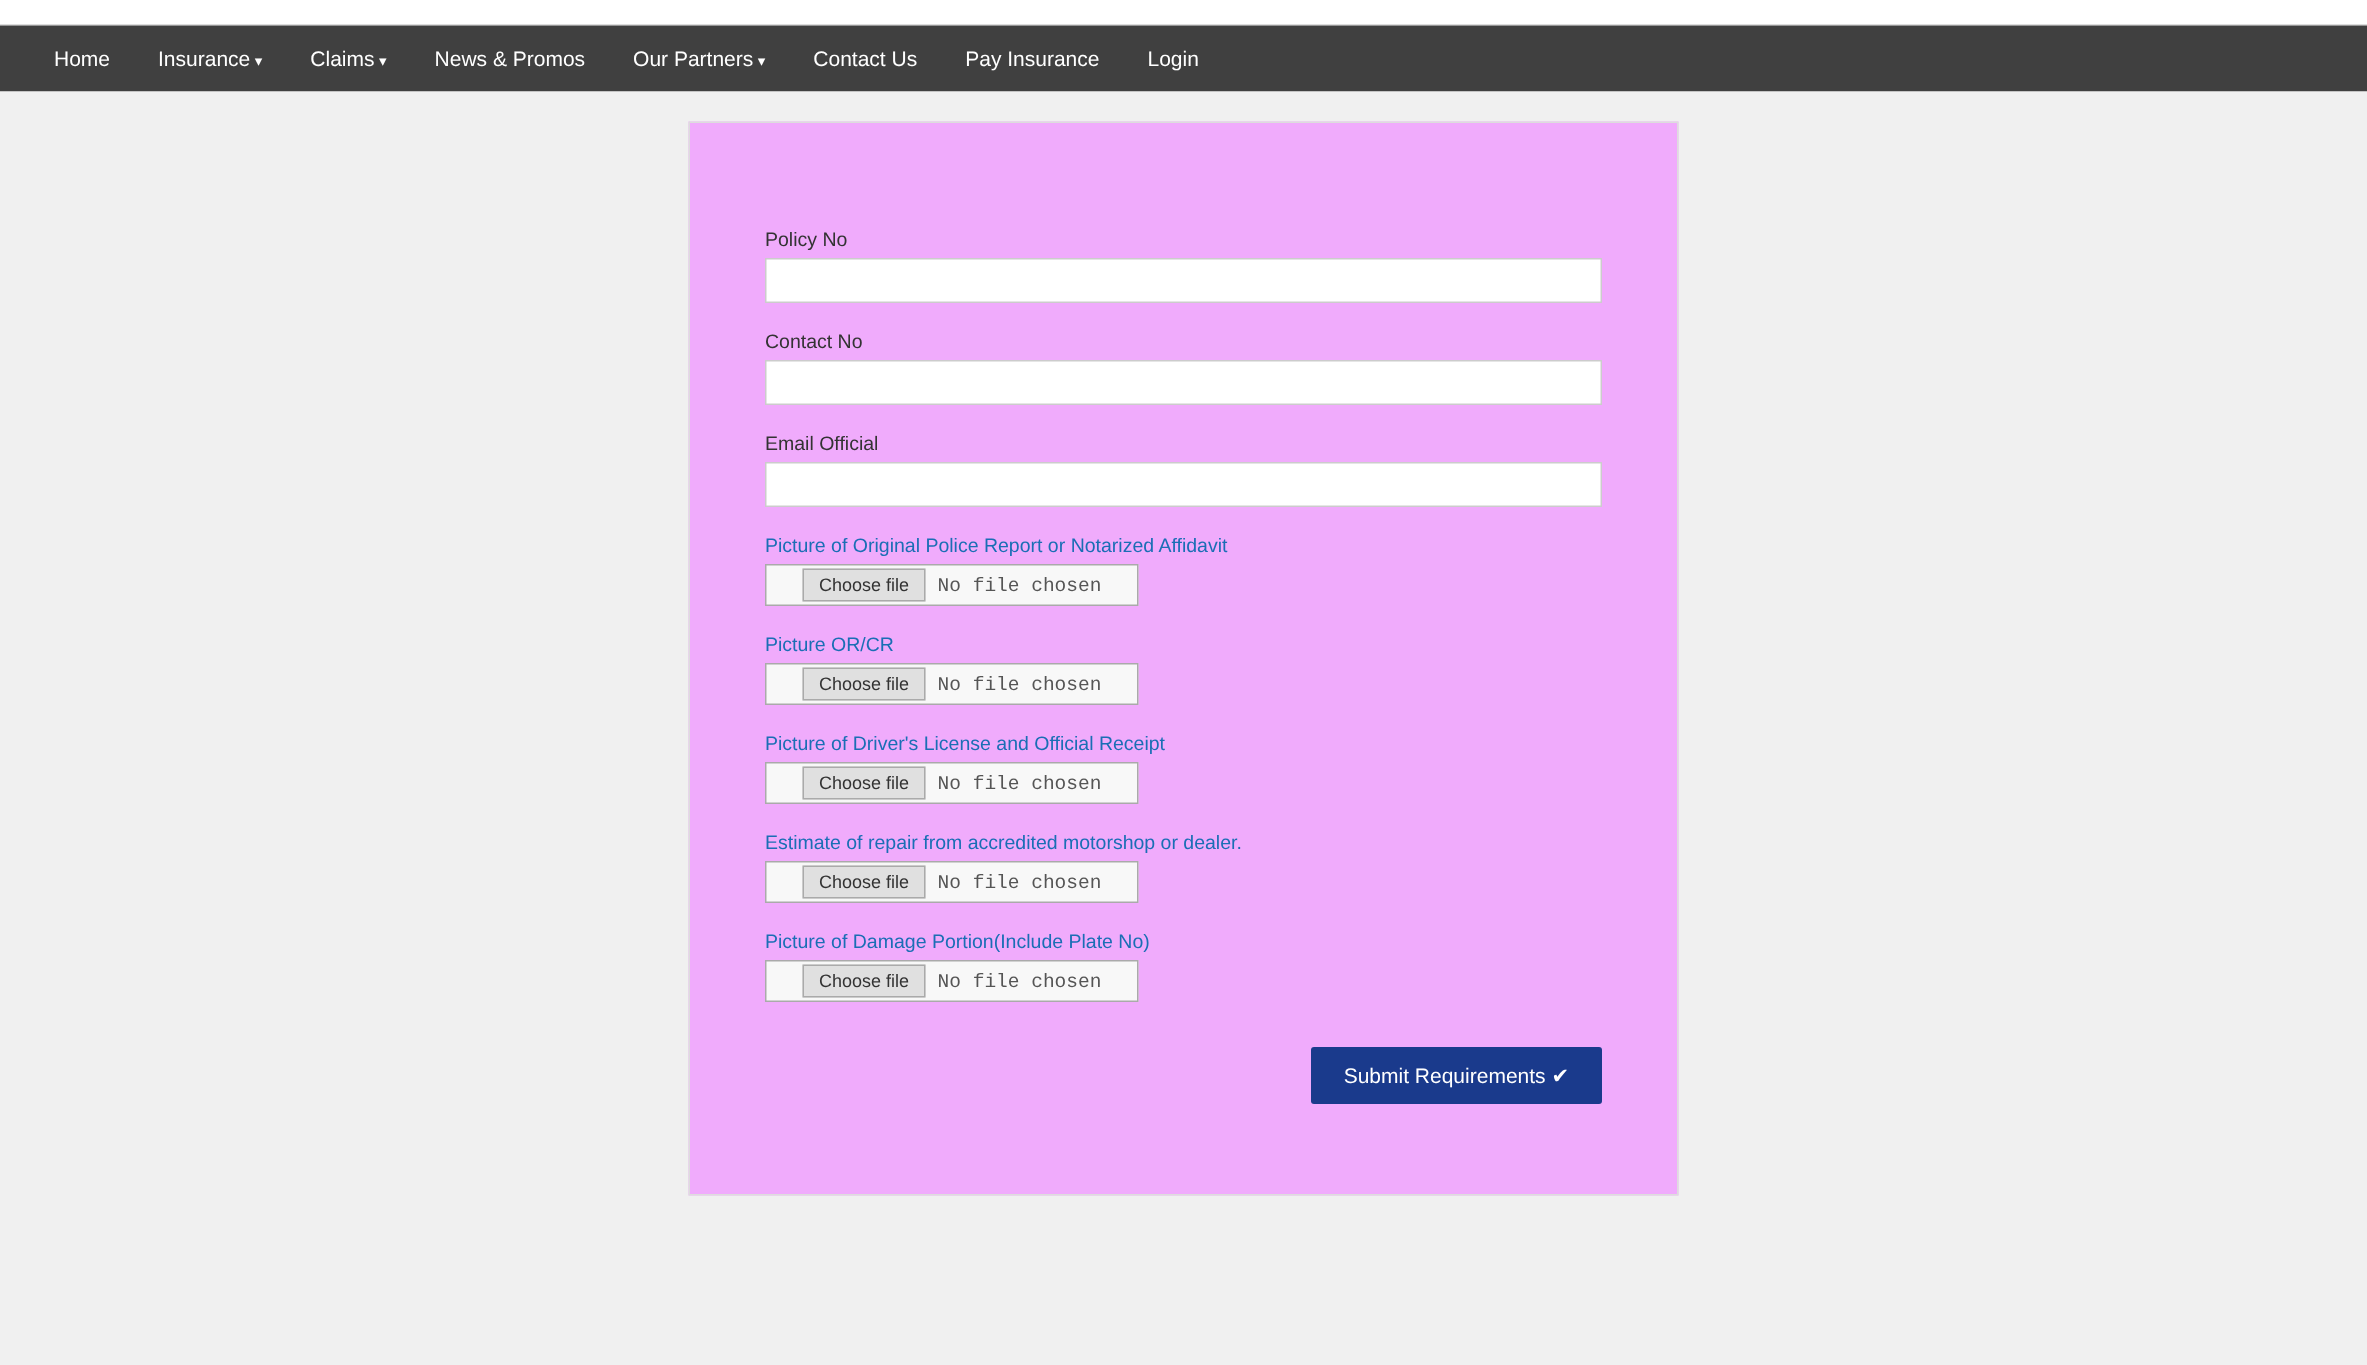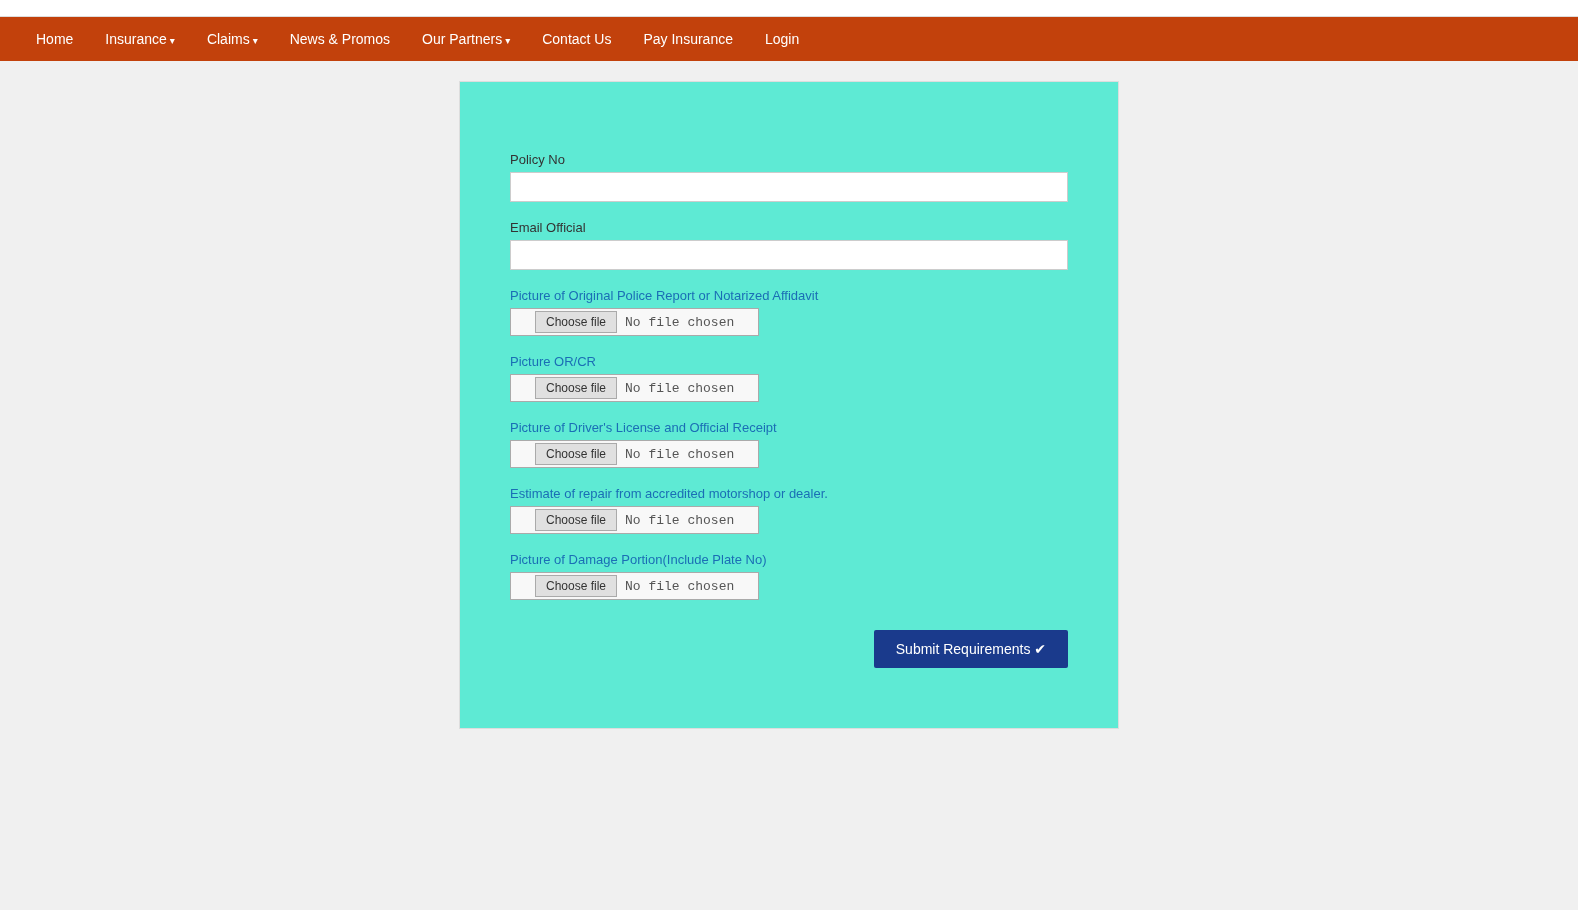--- a/index.html
+++ b/index.html
@@ -35,21 +35,21 @@
       color: #1a6eb5;
       text-decoration: none;
       display: block;
     }
     .contact-info span {
       color: #555;
     }
 
     
     nav {
-      background: #c2410c;
+      background: #404040;
       display: flex;
       align-items: center;
       padding: 0 20px;
     }
     nav a, nav .nav-item {
       color: #fff;
       text-decoration: none;
       padding: 14px 16px;
       display: inline-block;
       font-size: 14px;
@@ -60,21 +60,21 @@
       margin-left: 3px;
     }
 
     
     .page-wrapper {
       background: #f0f0f0;
       min-height: calc(100vh - 100px);
       padding: 20px;
     }
     .form-card {
-      background: #5eead4;
+      background: #f0abfc;
       max-width: 660px;
       margin: 0 auto;
       padding: 40px 50px 60px;
       border: 1px solid #ddd;
     }
     .form-title {
       font-size: 26px;
       font-weight: bold;
       color: #333;
       text-align: center;
@@ -173,20 +173,21 @@
     <a>Pay Insurance</a>
     <a>Login</a>
   </nav>
 
 <div class="page-wrapper">
   <div class="form-card">
     <h1 class="form-title"></h1>
 
     <div id="form-fields-container">
         <div class="form-group"><label>Policy No</label><input type="text" style=""></div>
+        <div class="form-group"><label>Contact No</label><input type="text" style=""></div>
         <div class="form-group"><label>Email Official</label><input type="text" style=""></div>
       </div>
     <div id="file-fields-container">
         <div class="file-group"><label>Picture of Original Police Report or Notarized Affidavit</label><div class="file-input-wrapper">
             <button class="file-btn">Choose file</button>
             <span class="no-file-text">No file chosen</span>
           </div></div>
         <div class="file-group"><label>Picture OR/CR</label><div class="file-input-wrapper">
             <button class="file-btn">Choose file</button>
             <span class="no-file-text">No file chosen</span>

